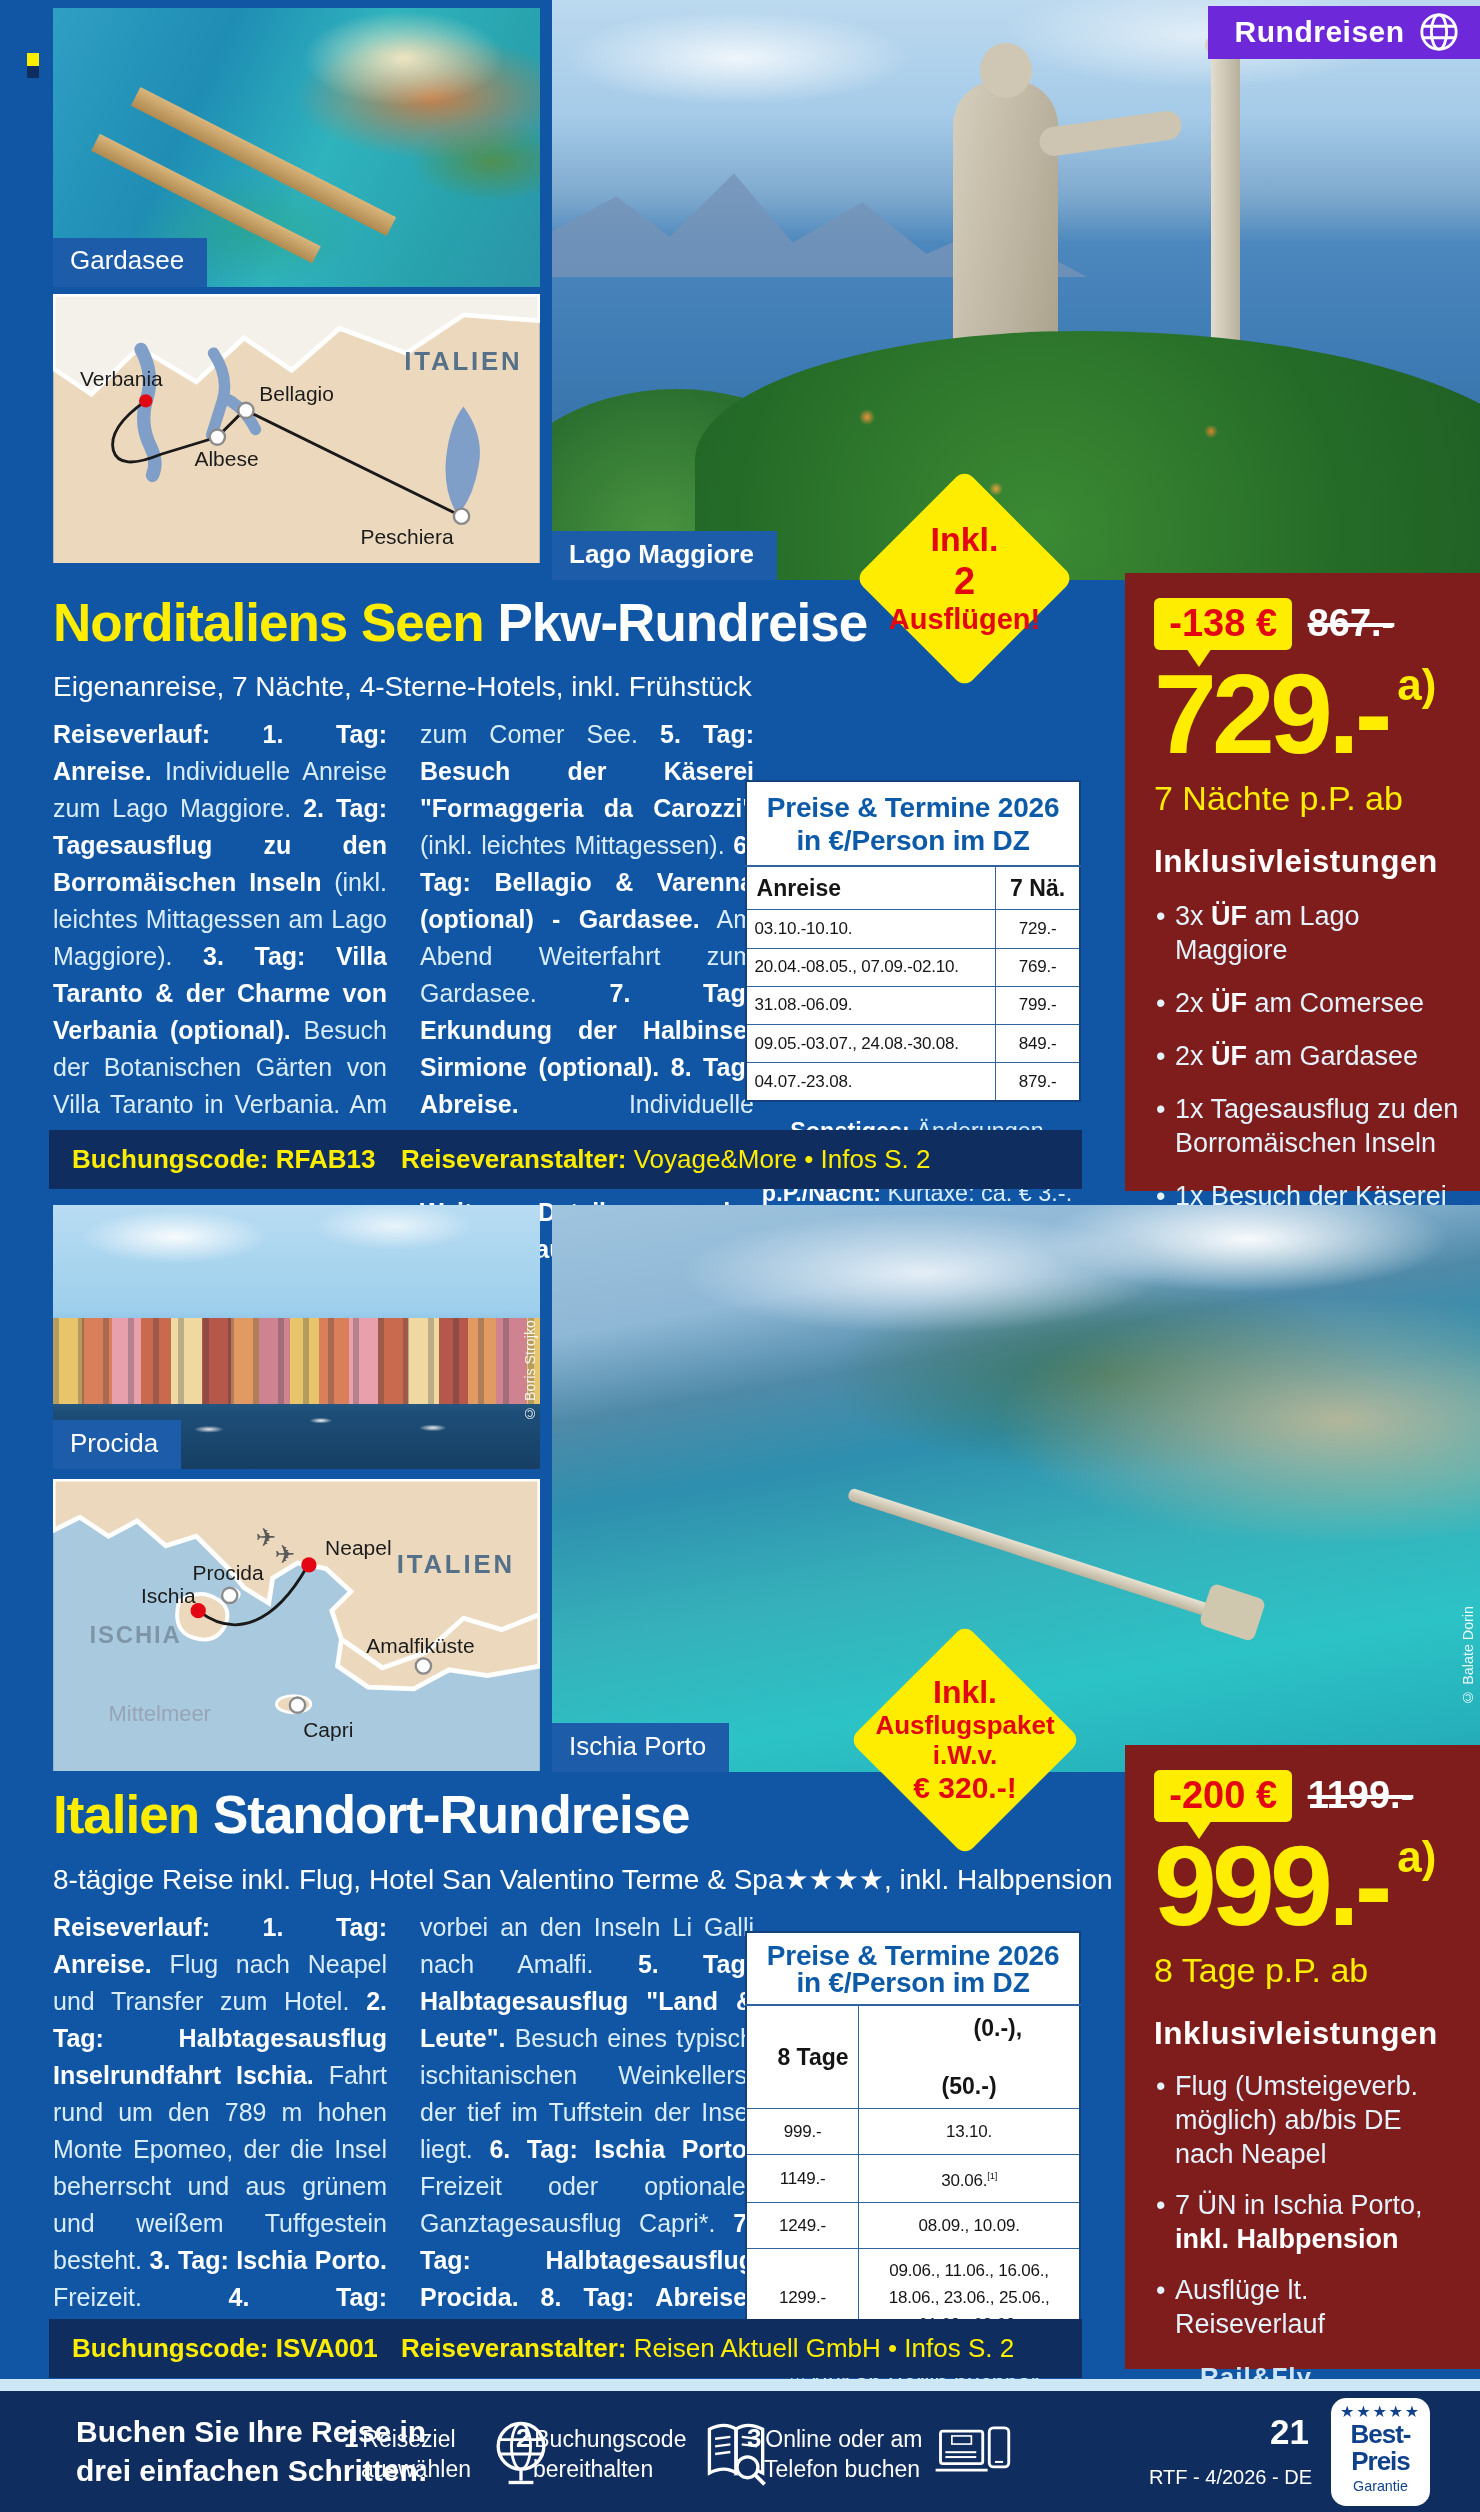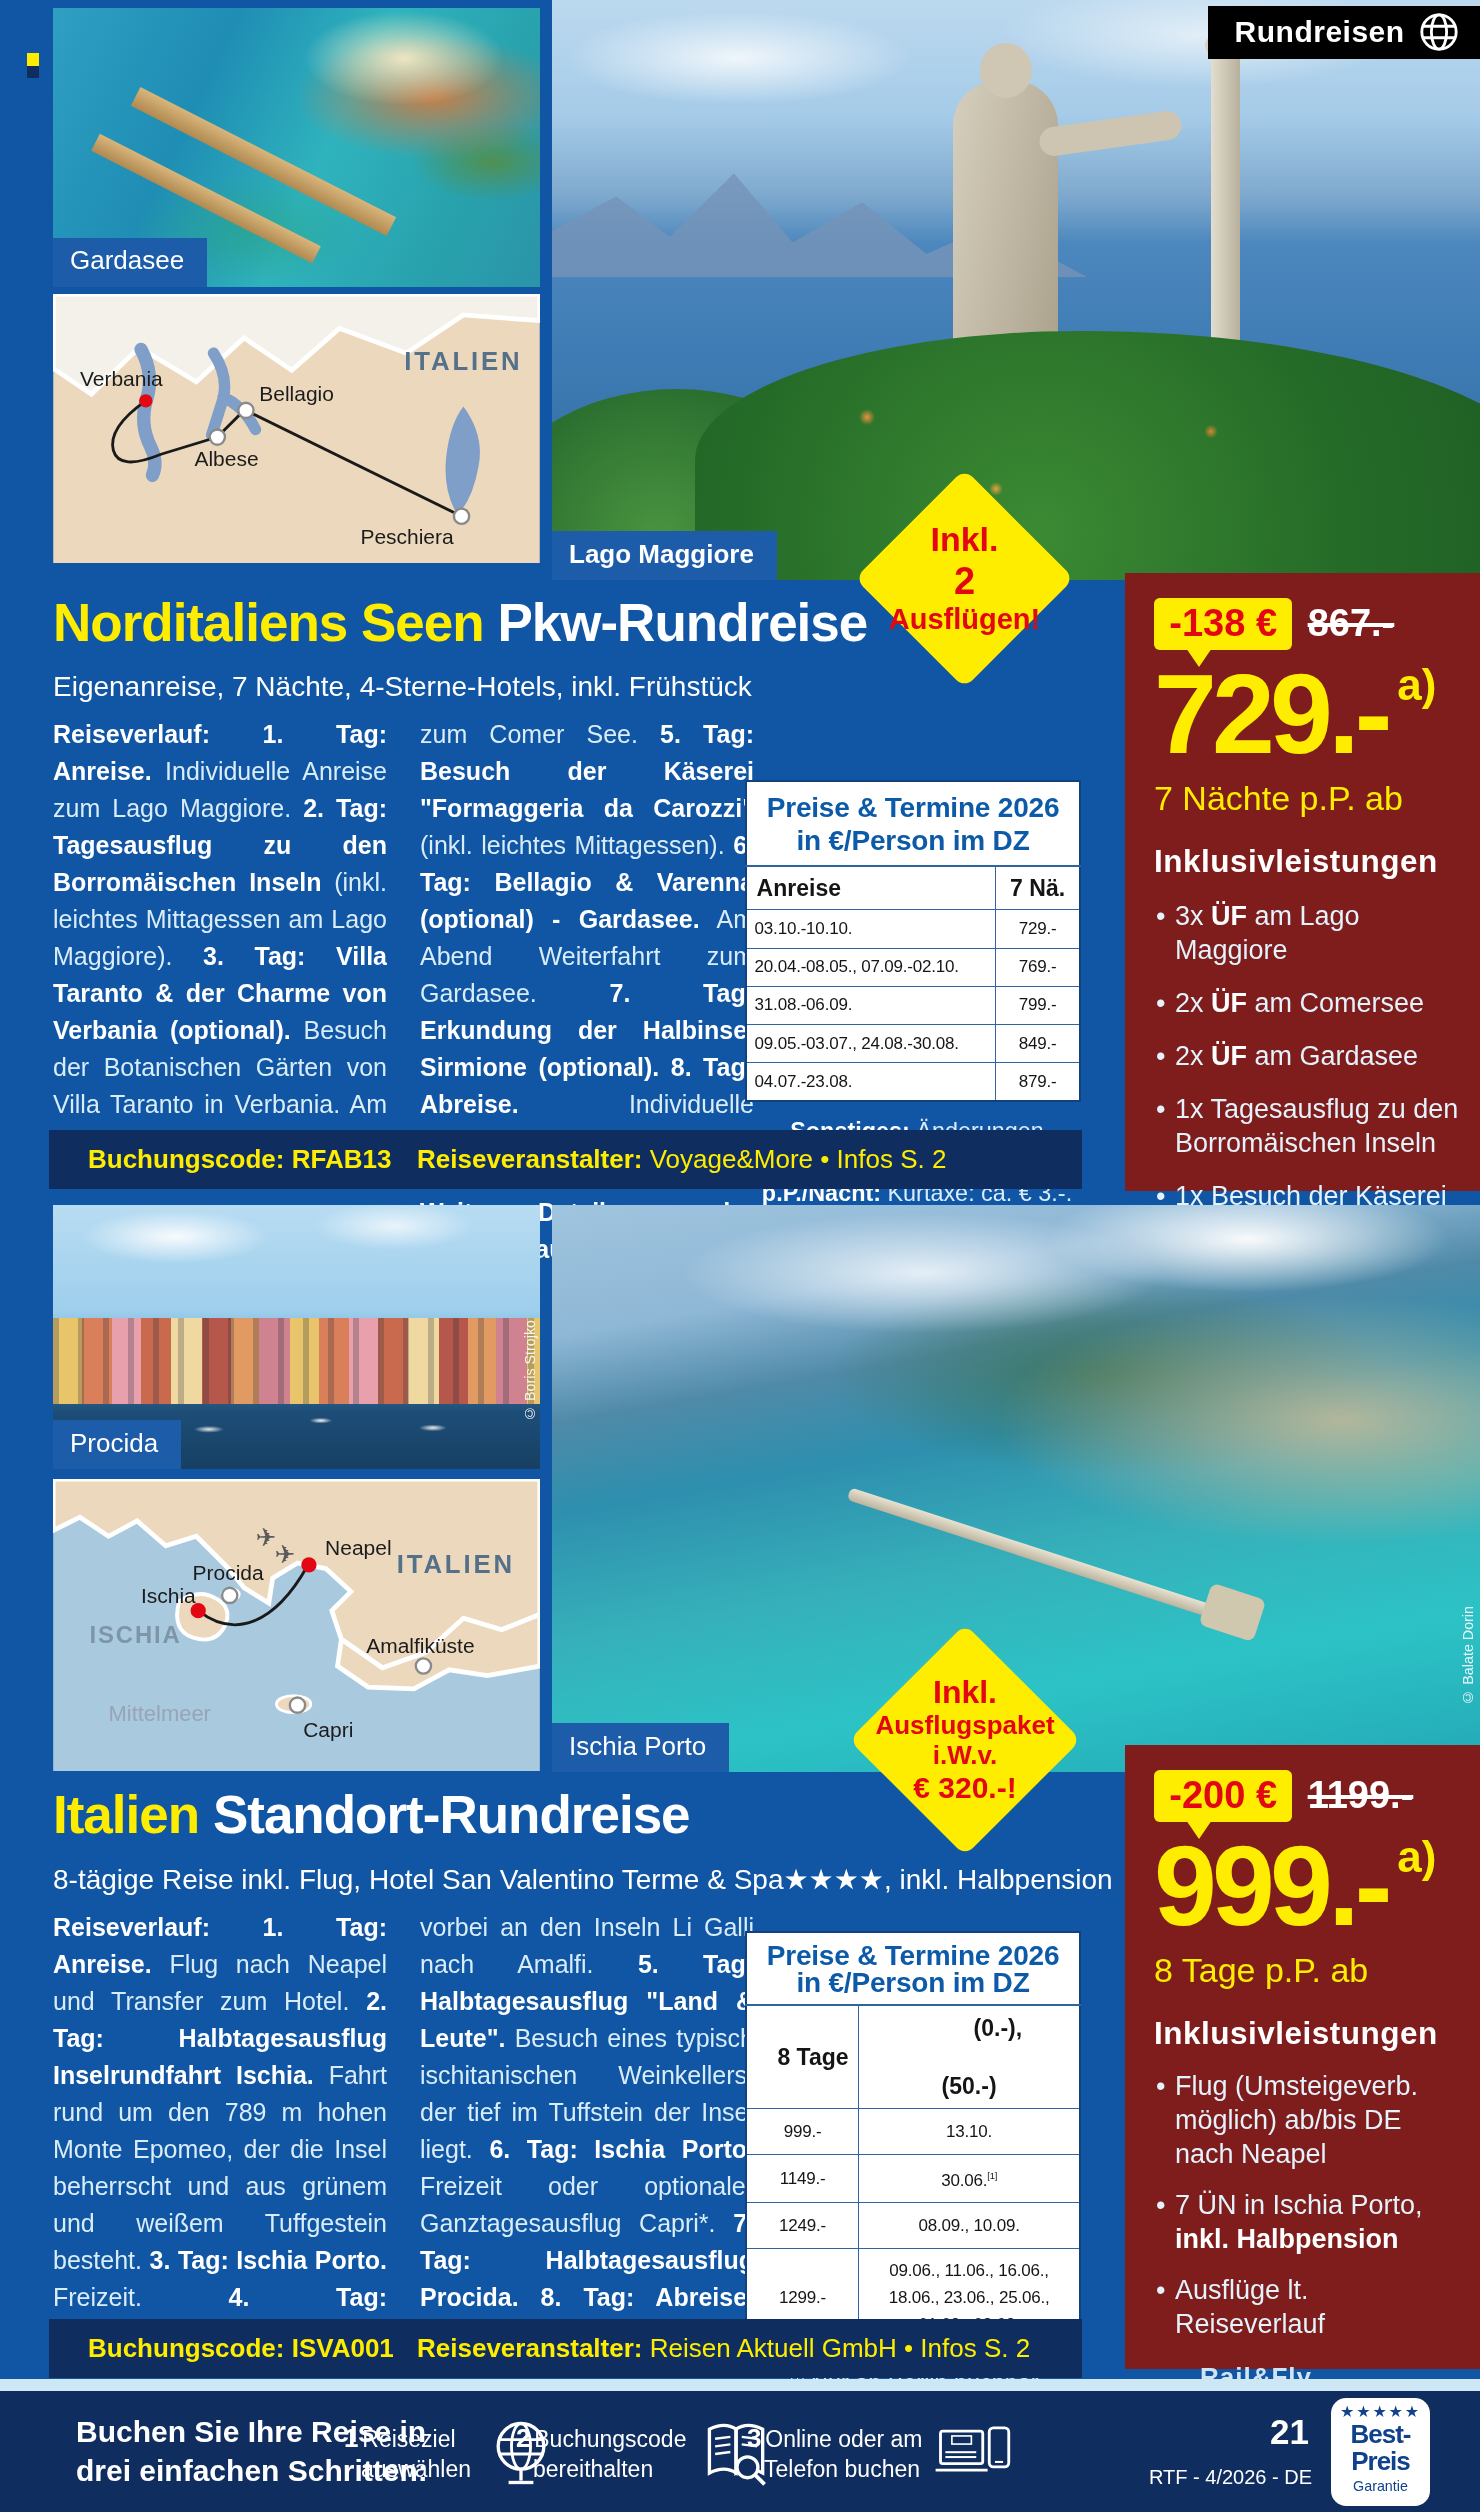--- a/index.html
+++ b/index.html
@@ -71,21 +71,21 @@
     padding:7.6px 23px 10.5px 17px;white-space:nowrap;}
   .credit{position:absolute;color:#fff;font-size:14.3px;opacity:.9;writing-mode:vertical-rl;transform:rotate(180deg);}
   #credit1{right:1.9px;top:115px;}
   #credit2{right:3.8px;top:401px;}
 
   
   .corner-mark{left:27px;top:53px;width:11.5px;height:25px;}
   .corner-mark div{height:50%;}
 
   
-  #badge{right:0;top:5.7px;height:53px;background:#000000;display:flex;align-items:center;gap:13.4px;
+  #badge{right:0;top:5.7px;height:53px;background:#6d28d9;display:flex;align-items:center;gap:13.4px;
     padding:0 21px 0 27px;}
   #badge .blabel{color:#fff;font-weight:bold;font-size:30px;letter-spacing:0.5px;}
 
   
   #map1{left:53px;top:294px;width:487px;height:269px;}
   #map2{left:53px;top:1479px;width:487px;height:292px;}
   .map-label{font-family:"Liberation Sans","DejaVu Sans",sans-serif;font-size:22px;fill:#1c1c1c;}
   .map-country{font-size:27px;font-weight:bold;fill:#55718a;letter-spacing:3px;}
   .map-region{font-size:25px;font-weight:bold;fill:#7e95a8;letter-spacing:2px;}
   .map-sea{font-size:23px;fill:#97a5b4;}
@@ -159,21 +159,21 @@
   .railfly-title{color:#cfe4f5;font-weight:bold;font-size:26px;letter-spacing:1px;margin-left:46px;}
   .ricons{display:flex;gap:2.9px;margin-top:3.8px;}
   .ric{width:30px;height:30px;background:#2456a4;border:1.9px solid #fff;border-radius:3.8px;
     display:flex;align-items:center;justify-content:center;color:#fff;font-weight:bold;font-size:17px;box-sizing:border-box;}
   .inclusive{color:#fff;font-weight:bold;font-style:italic;font-size:26px;margin-top:3.8px;letter-spacing:1px;}
 
   
   .bookbar{position:absolute;left:49px;width:1033px;height:59px;background:#0f2e5f;
     display:flex;align-items:center;font-size:26px;color:#ffed00;}
   #bookbar1{top:1130px;} #bookbar2{top:2319px;}
-  .bookbar .code{font-weight:bold;margin-left:39px;width:329px;}
+  .bookbar .code{font-weight:bold;margin-left:23px;width:329px;}
   .bookbar b{color:#ffed00;}
   .bookbar .op b{font-weight:bold;}
 
   
   #lightstrip{left:0;top:2379px;width:1481px;height:12.4px;background:#cde7f5;}
   #footer{left:0;top:2391px;width:1481px;height:121px;background:#0f2e5f;color:#fff;}
   .f-head{position:absolute;left:76px;top:21px;font-size:30px;font-weight:bold;line-height:39px;}
   .step{position:absolute;display:flex;align-items:center;gap:11.5px;top:23px;}
   #step1{left:344px;} #step2{left:516px;} #step3{left:747px;}
   .step-text{font-size:23px;line-height:30px;}

